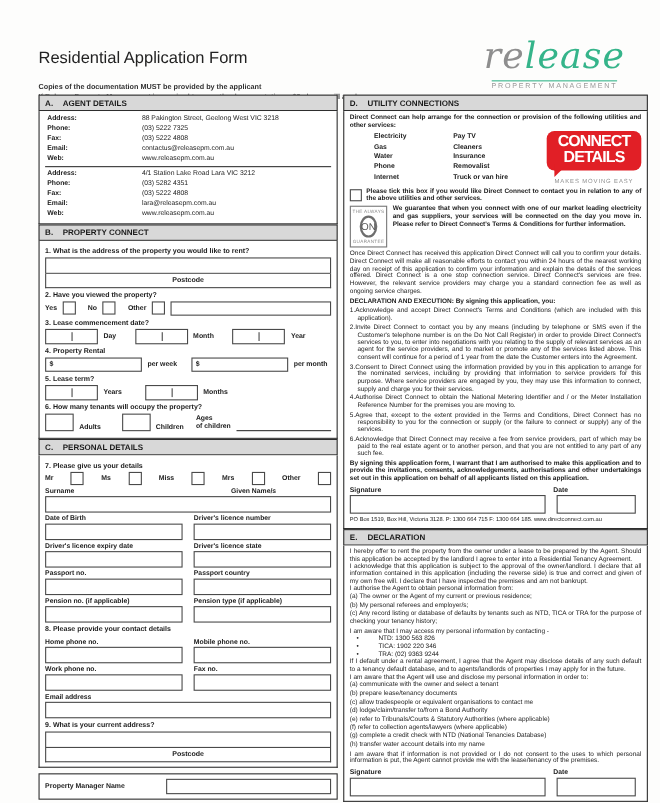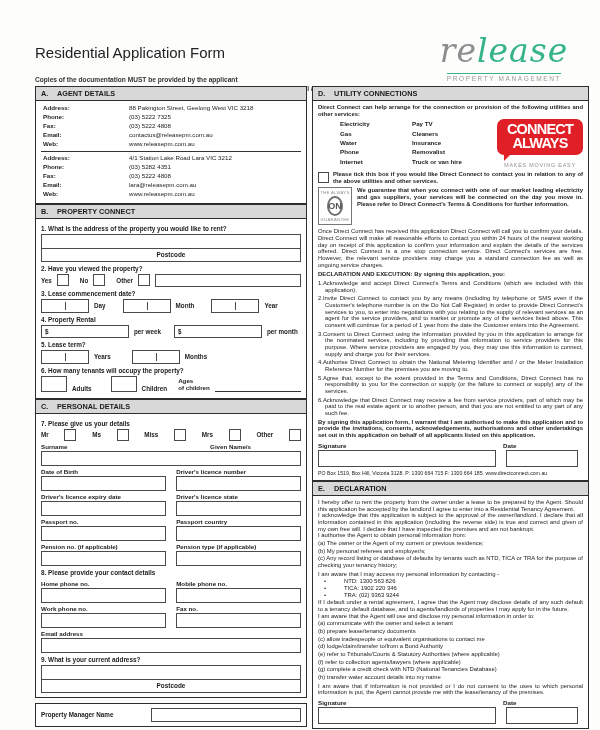--- a/index.html
+++ b/index.html
@@ -62,21 +62,21 @@
   .utils .ucol { width:72px; font-size:6.2px; font-weight:bold; line-height:1.5; }
   .utils .ucol1 { margin-left:22px; }
   .dc-wrap { margin-left:auto; width:86px; text-align:center; }
   .dc-bubble { background:#e11f26; color:#fff; border-radius:7px; padding:4px 4px 5px 4px; font-weight:bold; font-size:14.5px; line-height:0.92; letter-spacing:-0.8px; position:relative; font-family:"Liberation Sans", sans-serif; }
   .dc-bubble::after { content:""; position:absolute; left:7px; bottom:-6px; border:6px solid transparent; border-top-color:#e11f26; border-left-color:#e11f26; }
   .dc-tag { font-size:5.4px; color:#8f8f8f; letter-spacing:0.8px; margin-top:7px; }
   .tickline { display:flex; gap:4px; margin:3px 0; align-items:flex-start; }
   .tickline .cb { margin-top:1px; }
   .badge { flex:none; width:34px; border:1px solid #777; text-align:center; padding:2px 1px; color:#8a8a8a; }
   .badge .bt { font-size:4.2px; letter-spacing:0.3px; }
-  .badge .on { width:16px; height:20px; border:2.5px solid #6e6e6e; border-radius:50%; margin:1px auto; display:flex; align-items:center; justify-content:center; font-size:9px; font-weight:bold; color:#555; }
+  .badge .on { width:16px; height:20px; border:2.5px solid #6e6e6e; border-radius:50%; margin:1px auto; display:flex; align-items:center; justify-content:center; font-size:9px; font-weight:normal; color:#555; }
   .guar { display:flex; gap:5px; margin:2px 0 3px 0; }
   .numitem { padding-left:7px; text-indent:-7px; margin-top:2px; }
   .sig-labels { display:flex; font-size:6.2px; font-weight:bold; margin-top:3px; }
   .sig-row { display:flex; gap:10px; margin-top:1px; }
   .sigbox { border:1.2px solid #4a4a4a; height:17px; background:#fff; }
   .fine { font-size:5.2px; color:#222; margin-top:3px; white-space:nowrap; overflow:hidden; }
   .e-list div { margin-top:1px; }
   .bullets { margin:1px 0; }
   .bullets .bi { padding-left:26px; position:relative; }
   .bullets .bi::before { content:"\2022"; position:absolute; left:6px; }
@@ -332,21 +332,21 @@
         <div class="ucol">
           <div>Pay TV</div>
           <div>Cleaners</div>
           <div>Insurance</div>
           <div>Removalist</div>
           <div>Truck or van hire</div>
         </div>
         <div class="dc-wrap">
           <div class="dc-bubble">
             <div>CONNECT</div>
-              <div>ALWAYS</div>
+              <div>DETAILS</div>
           </div>
           <div class="dc-tag">MAKES MOVING EASY</div>
         </div>
       </div>
 
       <div class="tickline">
         <span class="cb" style="width:11px; height:11px;"></span>
         <span class="fs6 b">Please tick this box if you would like Direct Connect to contact you in relation to any of the above utilities and other services.</span>
       </div>
 

